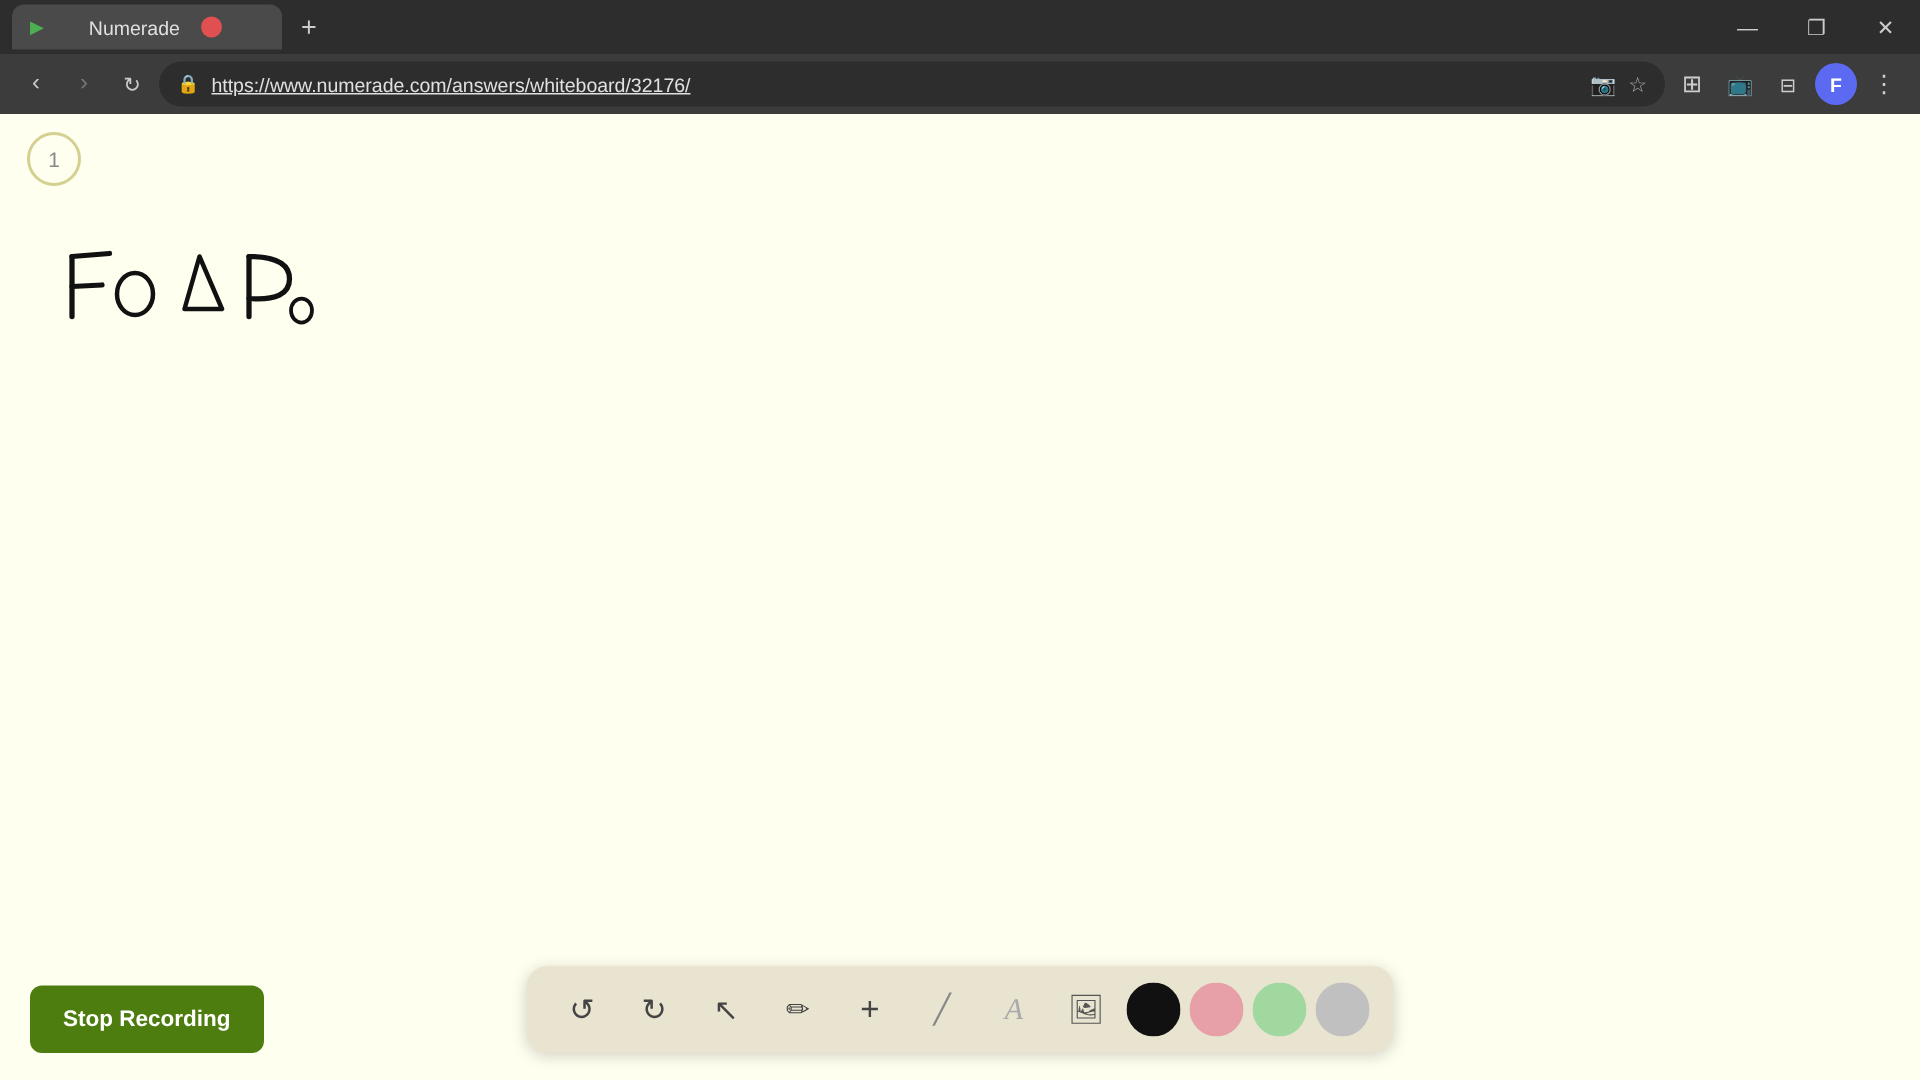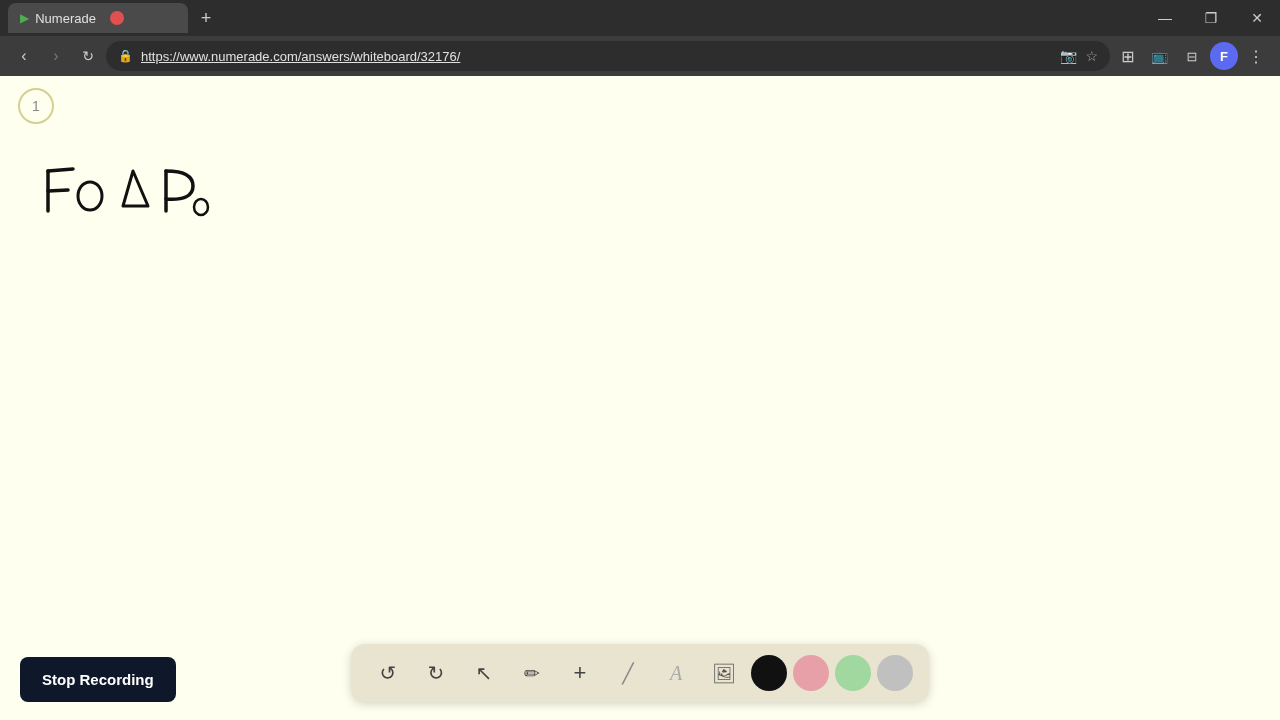--- a/index.html
+++ b/index.html
@@ -14,21 +14,21 @@
   </style>
 </head>
 <body>
 
 <div style="position:relative; width:1280px; height:720px;">
 
   <div style="display:flex; align-items:center; background:#2d2d2d; height:36px; padding:0 8px; gap:4px; position:relative;">
 
     <div style="display:flex; align-items:center; background:#4a4a4a; border-radius:8px 8px 0 0; padding:0 12px; height:30px; min-width:180px; color:#e0e0e0; font-size:13px; gap:6px;">
       <span style="color:#4CAF50; font-size:12px;">▶</span>
-      <span style="font-size:13px;">Numerade</span>
+      <span style="font-size:13px;margin-left:24px;">Numerade</span>
       <span style="width:14px; height:14px; border-radius:50%; background:#e05050; margin-left:8px; display:inline-block; cursor:pointer;"></span>
     </div>
 
     <button style="width:28px; height:28px; border-radius:50%; border:none; background:transparent; color:#ccc; font-size:18px; cursor:pointer;">+</button>
 
     <div style="position:absolute; right:0; top:0; display:flex; height:36px;">
       <button style="width:46px; height:36px; background:transparent; border:none; color:#ccc; cursor:pointer; font-size:14px;">—</button>
       <button style="width:46px; height:36px; background:transparent; border:none; color:#ccc; cursor:pointer; font-size:14px;">❐</button>
       <button style="width:46px; height:36px; background:transparent; border:none; color:#ccc; cursor:pointer; font-size:14px;">✕</button>
     </div>
@@ -89,18 +89,18 @@
       <button style="width:42px; height:42px; border-radius:8px; border:none; background:transparent; cursor:pointer; font-size:19px; color:#888; display:flex; align-items:center; justify-content:center;">╱</button>
       <button style="width:42px; height:42px; border-radius:8px; border:none; background:transparent; cursor:pointer; font-size:20px; color:#aaa; display:flex; align-items:center; justify-content:center; font-style:italic; font-family:serif;">A</button>
       <button style="width:42px; height:42px; border-radius:8px; border:none; background:transparent; cursor:pointer; font-size:19px; color:#555; display:flex; align-items:center; justify-content:center;">🖼</button>
 
       <button style="width:36px; height:36px; border-radius:50%; background:#111111; border:2px solid transparent; cursor:pointer;"></button>
       <button style="width:36px; height:36px; border-radius:50%; background:#e8a0a8; border:2px solid transparent; cursor:pointer;"></button>
       <button style="width:36px; height:36px; border-radius:50%; background:#a0d8a0; border:2px solid transparent; cursor:pointer;"></button>
       <button style="width:36px; height:36px; border-radius:50%; background:#c0c0c0; border:2px solid transparent; cursor:pointer;"></button>
     </div>
 
-    <button style="position:absolute; bottom:18px; left:20px; background:#0f172a; color:white; border:none; border-radius:8px; padding:14px 22px; font-size:15px; font-weight:600; cursor:pointer;">
+    <button style="position:absolute; bottom:18px; left:20px; background:#4d7c0f; color:white; border:none; border-radius:8px; padding:14px 22px; font-size:15px; font-weight:600; cursor:pointer;">
       <span>Stop Recording</span>
     </button>
 
   </div>
 </div>
 
 </body></html>

